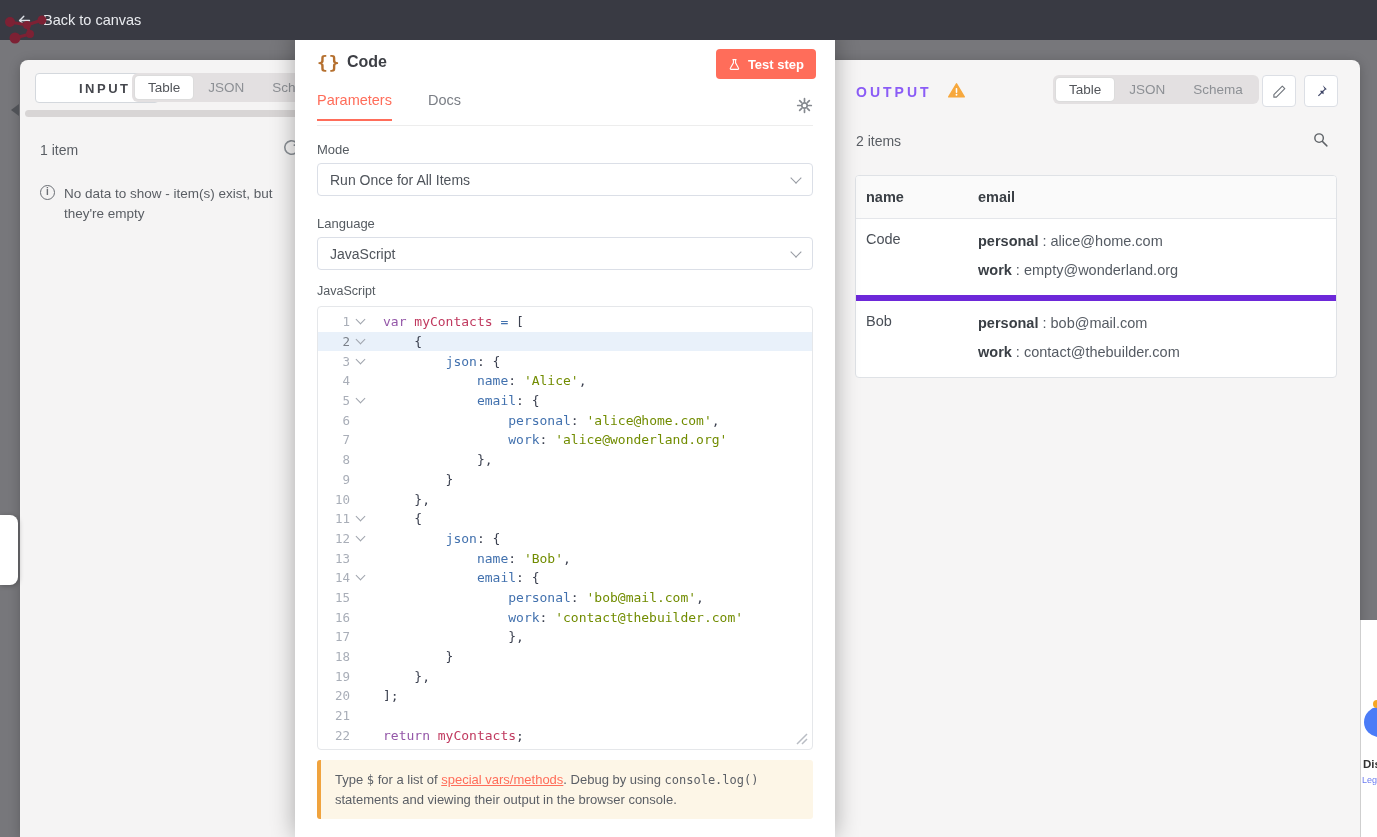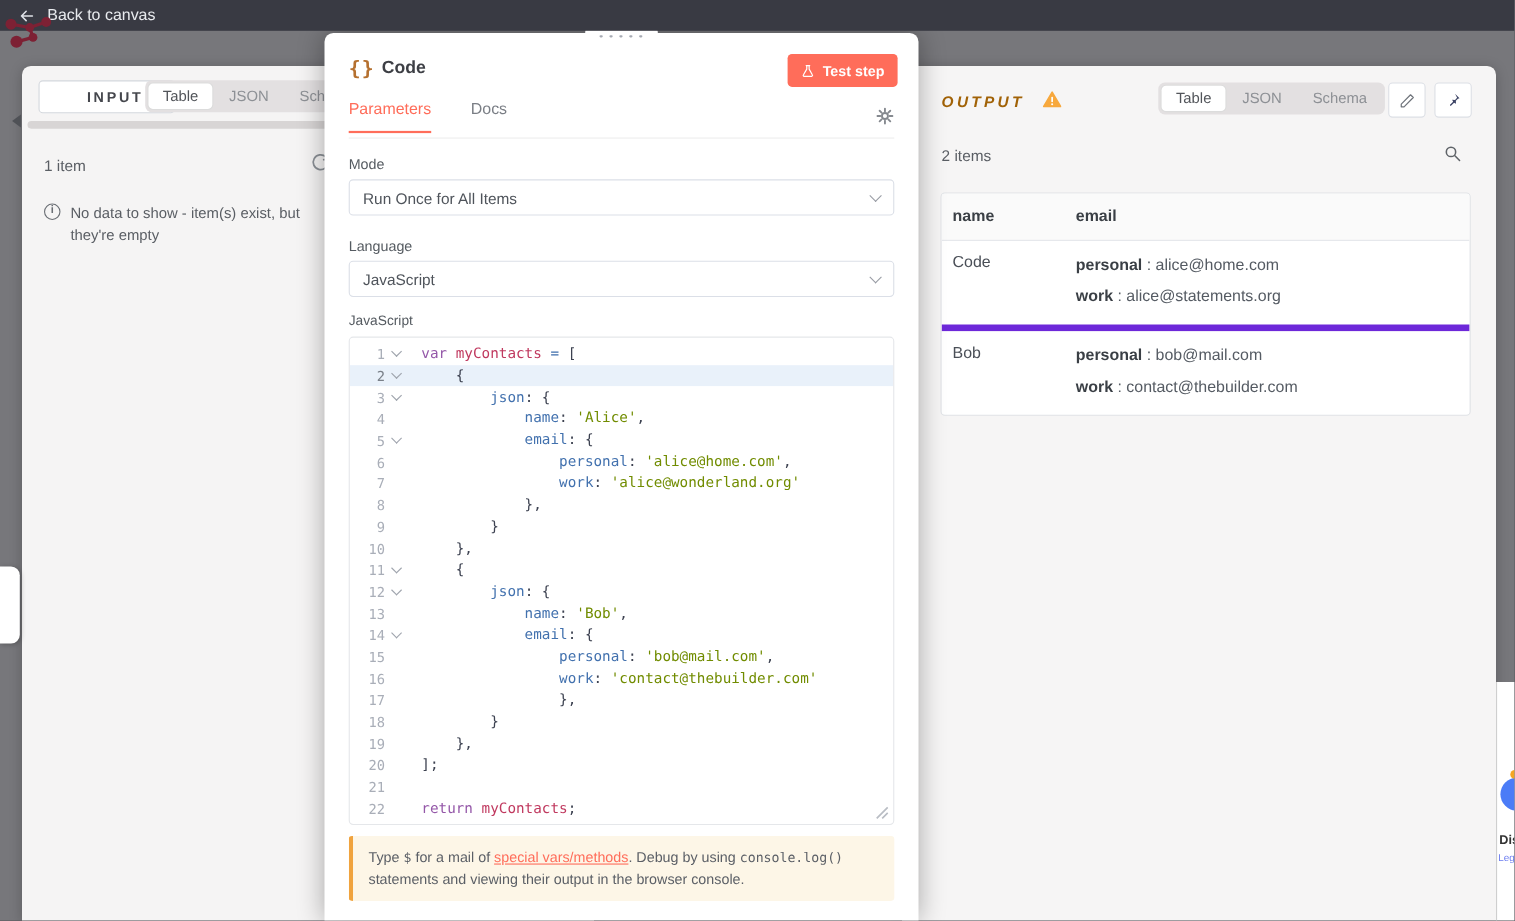--- a/index.html
+++ b/index.html
@@ -1,20 +1,20 @@
 <!DOCTYPE html>
 <html><head>
 <meta charset="utf-8">
 <style>
   * { box-sizing: border-box; }
   html,body { margin:0; padding:0; background:#55565b; font-family:"Liberation Sans", sans-serif; }
   .screen { position:relative; width:1377px; height:837px; overflow:hidden; background:#77777b; }
 
   
-  .topbar { position:absolute; top:0; left:0; width:100%; height:28px; background:#393a43; z-index:5;
+  .topbar { position:absolute; top:0; left:0; width:100%; height:40px; background:#393a43; z-index:5;
             display:flex; align-items:center; padding-left:16px; }
   .back { display:flex; align-items:center; gap:10px; color:#e9ebef; font-size:14.5px; cursor:pointer; }
   .logo { position:absolute; left:2px; top:13px; z-index:6; }
 
   
   .panel { position:absolute; top:60px; bottom:0; background:#f5f4f4; border-radius:8px 8px 0 0;
            box-shadow:0 2px 12px rgba(0,0,0,.22); }
   .panel-input  { left:20px;  width:520px; z-index:1; }
   .panel-output { left:820px; width:540px; z-index:1; background:#f6f5f5; }
   .modal { position:absolute; left:295px; top:30px; bottom:0; width:540px; background:#fff;
@@ -84,21 +84,21 @@
   .in-tabs { position:absolute; left:112px; top:13px; }
   .in-dragbar { position:absolute; left:5px; top:50px; width:278px; height:7px; border-radius:4px; background:#d8d5d5; cursor:ew-resize; }
   .in-count { position:absolute; left:20px; top:82px; font-size:14px; color:#5a5e64; }
   .in-refresh { position:absolute; left:262px; top:78px; display:flex; cursor:pointer; }
   .in-empty { position:absolute; left:20px; top:124px; width:252px; display:flex; gap:9px; font-size:13.5px;
               color:#5a5e64; line-height:1.45; }
   .info-ic { flex:none; width:15px; height:15px; margin-top:1px; border:1.5px solid #6a6e74; border-radius:50%;
              color:#6a6e74; font-size:10px; font-weight:bold; display:flex; align-items:center; justify-content:center; }
 
   
-  .out-title { position:absolute; left:36px; top:24px; font-size:14px; font-weight:bold; letter-spacing:3px; color:#a16207;font-style:italic; }
+  .out-title { position:absolute; left:36px; top:24px; font-size:14px; font-weight:bold; letter-spacing:3px; color:#8b5cf6; }
   .out-warn { position:absolute; left:128px; top:22px; display:flex; cursor:pointer; }
   .out-seg { position:absolute; left:233px; top:15px; }
   .icon-btn { position:absolute; top:15px; width:34px; height:32px; background:#fff; border:1px solid #dcdfe5;
               border-radius:4px; display:flex; align-items:center; justify-content:center; cursor:pointer; }
   .out-edit { left:442px; } .out-pin { left:484px; }
   .out-count { position:absolute; left:36px; top:73px; font-size:14px; color:#5a5e64; }
   .out-search { position:absolute; left:492px; top:71px; display:flex; cursor:pointer; }
 
   .out-table { position:absolute; left:35px; top:115px; width:482px; background:#fff; border:1px solid #dfe2e6;
                border-radius:4px; font-size:14.5px; overflow:hidden; }
@@ -215,21 +215,21 @@
     <div class="out-table">
       <div class="thead">
         <div class="th-name">name</div>
         <div class="th-email">email</div>
       </div>
       <div id="out-rows">
           <div class="tr">
             <div class="td-name">Code</div>
             <div class="td-email">
               <div><span class="k">personal</span><span class="v"> : alice@home.com</span></div>
-              <div><span class="k">work</span><span class="v"> : alice@statements.org</span></div>
+              <div><span class="k">work</span><span class="v"> : empty@wonderland.org</span></div>
             </div>
           </div>
           <div class="tr">
             <div class="td-name">Bob</div>
             <div class="td-email">
               <div><span class="k">personal</span><span class="v"> : bob@mail.com</span></div>
               <div><span class="k">work</span><span class="v"> : contact@thebuilder.com</span></div>
             </div>
           </div>
         </div>
@@ -416,21 +416,21 @@
             </div>
           </div>
         <span class="grip">
           <svg width="12" height="12" viewBox="0 0 12 12">
               <path d="M11 1 1 11M11 6 6 11" stroke="#b9bdc4" stroke-width="1.5"></path>
             </svg>
         </span>
       </div>
 
       <div class="hint">
-        <span>Type </span><span class="hint-mono">$</span><span> for a mail of </span><span class="hint-link">special vars/methods</span><span>. Debug by using </span><span class="hint-mono">console.log()</span><span> statements and viewing their output in the browser console.</span>
+        <span>Type </span><span class="hint-mono">$</span><span> for a list of </span><span class="hint-link">special vars/methods</span><span>. Debug by using </span><span class="hint-mono">console.log()</span><span> statements and viewing their output in the browser console.</span>
       </div>
     </div>
   </div>
 
   <div class="right-widget">
     <div class="rw-circle"></div>
     <div class="rw-dot"></div>
     <div class="rw-t1">Dis</div>
     <div class="rw-t2">Leg</div>
   </div>

